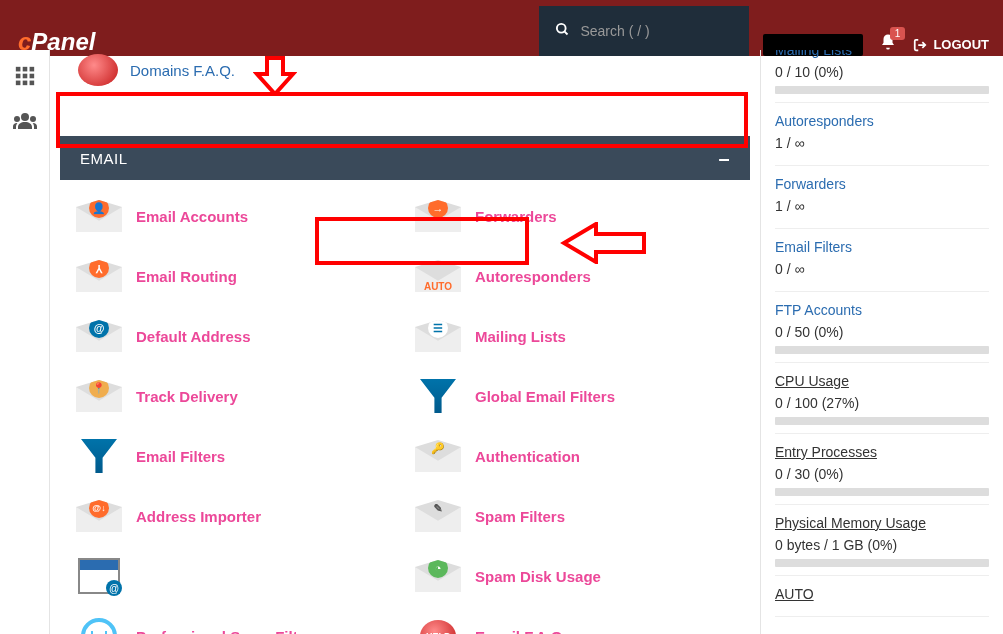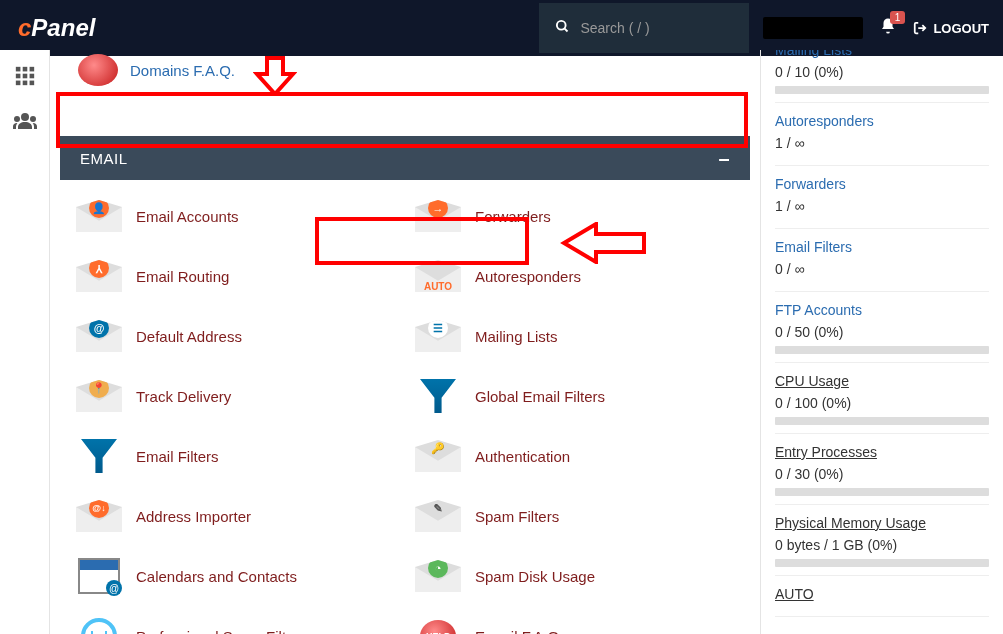--- a/index.html
+++ b/index.html
@@ -1,19 +1,19 @@
 <!DOCTYPE html>
 <html><head>
 <meta charset="utf-8">
 <style>
 * { margin: 0; padding: 0; box-sizing: border-box; font-family: -apple-system, BlinkMacSystemFont, "Segoe UI", Arial, sans-serif; }
 body { background: #fff; width: 1003px; height: 634px; overflow: hidden; position: relative; }
 
 
-.header { height: 56px; background: #0f172a; display: flex; align-items: center; color: #fff; }
+.header { height: 56px; background: #7f1d1d; display: flex; align-items: flex-end; color: #fff; }
 .logo { padding: 0 18px; font-size: 24px; font-weight: bold; font-style: italic; }
 .logo .c { color: #ff6c2c; }
 .spacer { flex: 1; }
 .search-box { background: #1f2d3a; height: 50px; display: flex; align-items: center; padding: 16px 16px; width: 210px; margin-left: 48px; }
 .search-icon { color: #fff; font-size: 16px; margin-right: 10px; }
 .search-input { background: transparent; border: none; color: #ccc; font-size: 14px; outline: none; width: 140px; }
 .search-input::placeholder { color: #999; }
 .user-area { display: flex; align-items: center; padding: 0 14px; gap: 16px; }
 .user-redact { width: 100px; height: 22px; background: #000; border-radius: 2px; }
 .bell { position: relative; font-size: 18px; color: #fff; }
@@ -29,21 +29,21 @@
 .faq-remnant { display: flex; align-items: center; gap: 12px; padding: 4px 18px 8px; }
 .faq-icon { width: 40px; height: 32px; background: radial-gradient(circle at 40% 35%, #ff8a8a, #c41818); border-radius: 50%; position: relative; }
 .faq-link { color: #2b6cb0; font-size: 15px; }
 
 .section-header { background: #3a4a5a; color: #fff; height: 44px; display: flex; align-items: center; justify-content: space-between; padding: 0 20px; font-size: 15px; letter-spacing: 0.5px; cursor: pointer; }
 .section-collapse { color: #fff; font-size: 20px; font-weight: bold; }
 
 .email-grid { display: grid; grid-template-columns: 1fr 1fr; padding: 16px 10px 0; row-gap: 20px; column-gap: 8px; }
 .email-item { display: flex; align-items: center; gap: 14px; cursor: pointer; padding: 2px 6px; }
 .email-item-icon { width: 46px; height: 36px; display: flex; align-items: center; justify-content: center; flex-shrink: 0; }
-.email-item-label { color: #7f1d1d; font-size: 15px; }
+.email-item-label { color: #ec4899; font-size: 15px; font-weight: bold; }
 
 
 .env { width: 46px; height: 32px; background: #ddd; position: relative; clip-path: polygon(0 22%, 50% 0, 100% 22%, 100% 100%, 0 100%); }
 .env::before { content: ""; position: absolute; top: 22%; left: 0; right: 0; bottom: 0; background: #eee; clip-path: polygon(0 0, 50% 55%, 100% 0, 100% 100%, 0 100%); }
 .env-badge { position: absolute; top: -2px; left: 50%; transform: translateX(-50%); width: 20px; height: 20px; border-radius: 50%; display: flex; align-items: center; justify-content: center; font-size: 11px; font-weight: bold; color: #fff; }
 .b-orange { background: #ff6c2c; }
 .b-blue { background: #0073aa; }
 .b-yellow { background: #f0ad4e; }
 .b-green { background: #5cb85c; }
 
@@ -230,21 +230,20 @@
           <div class="env">
             <div class="env-badge" style="background:none;color:#555">✎</div>
           </div>
         </div>
       <span class="email-item-label">Spam Filters</span>
     </div>
     <div class="email-item">
       <div class="email-item-icon">
           <div class="cal-icon"></div>
         </div>
-      <span class="email-item-label">Calendars and Contacts</span>
     </div>
     <div class="email-item">
       <div class="email-item-icon">
           <div class="env">
             <div class="env-badge b-green">◔</div>
           </div>
         </div>
       <span class="email-item-label">Spam Disk Usage</span>
     </div>
     <div class="email-item">
@@ -282,21 +281,21 @@
       <div class="stat-title">Email Filters</div>
       <div class="stat-val">0 / ∞</div>
     </div>
     <div class="stat">
       <div class="stat-title">FTP Accounts</div>
       <div class="stat-val">0 / 50   (0%)</div>
       <div class="stat-bar"></div>
     </div>
     <div class="stat">
       <div class="stat-title dark">CPU Usage</div>
-      <div class="stat-val">0 / 100   (0%)</div>
+      <div class="stat-val">0 / 100   (27%)</div>
       <div class="stat-bar"></div>
     </div>
     <div class="stat">
       <div class="stat-title dark">Entry Processes</div>
       <div class="stat-val">0 / 30   (0%)</div>
       <div class="stat-bar"></div>
     </div>
     <div class="stat">
       <div class="stat-title dark">Physical Memory Usage</div>
       <div class="stat-val">0 bytes / 1 GB   (0%)</div>

